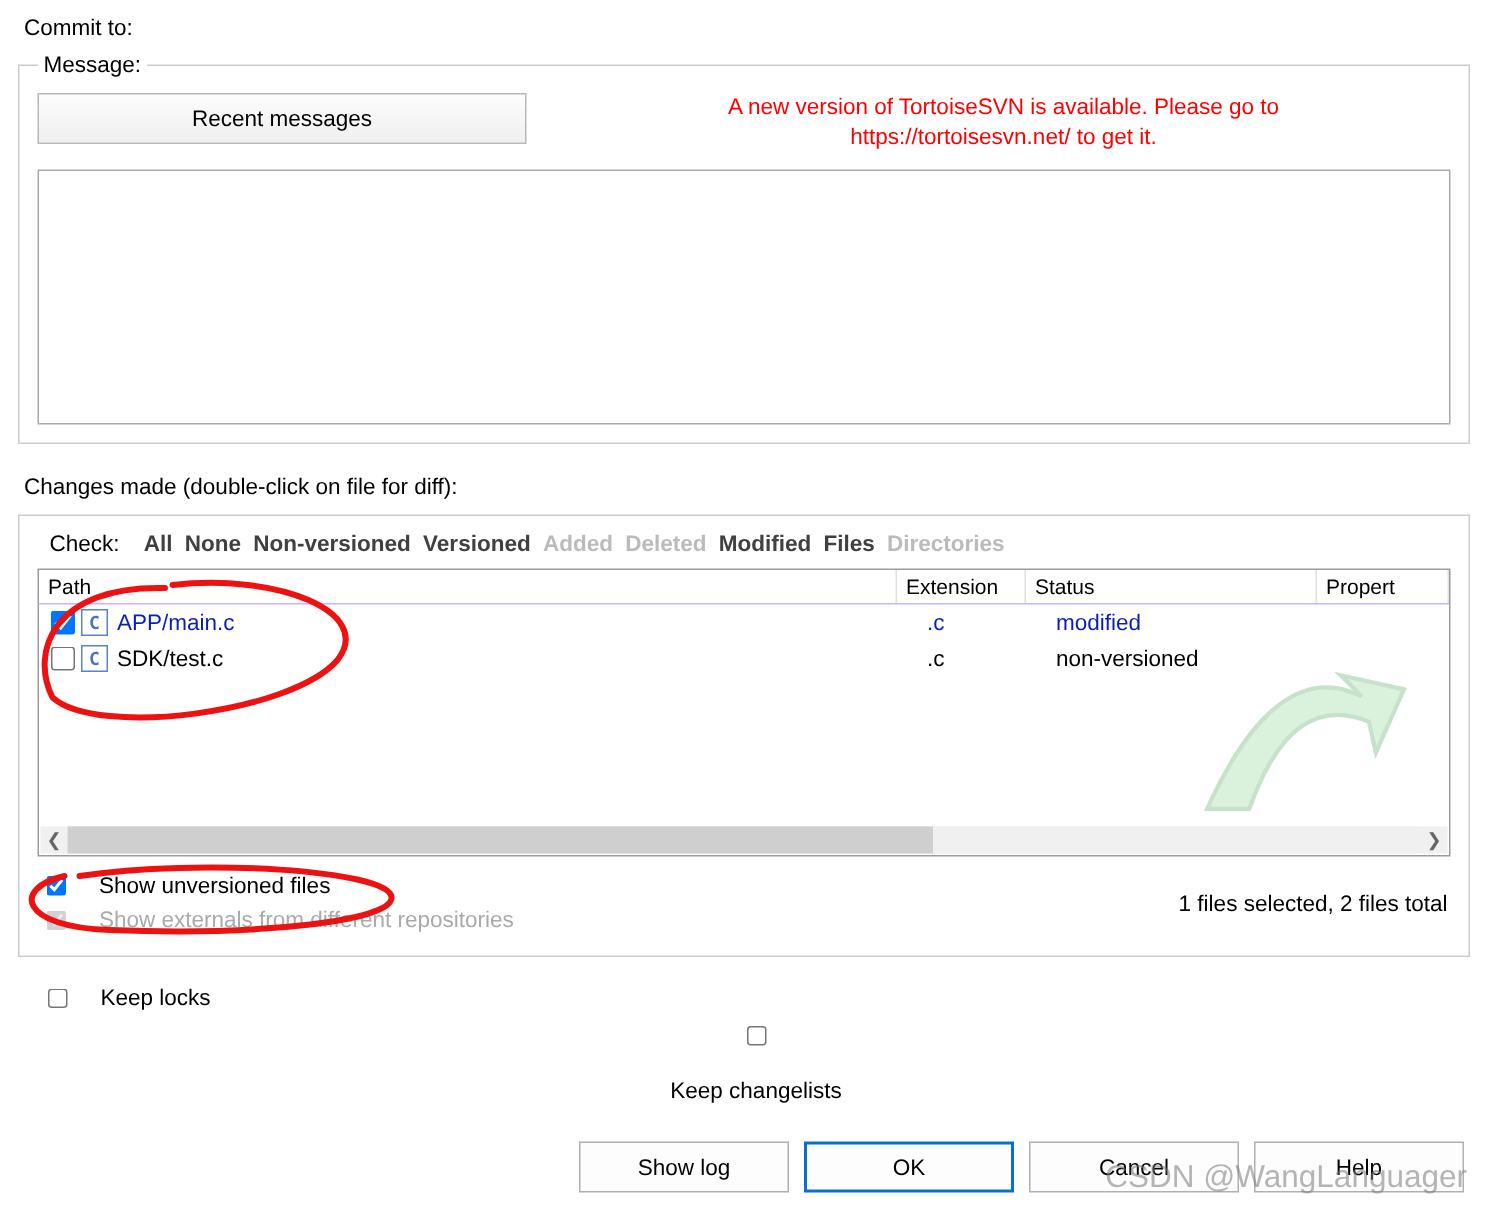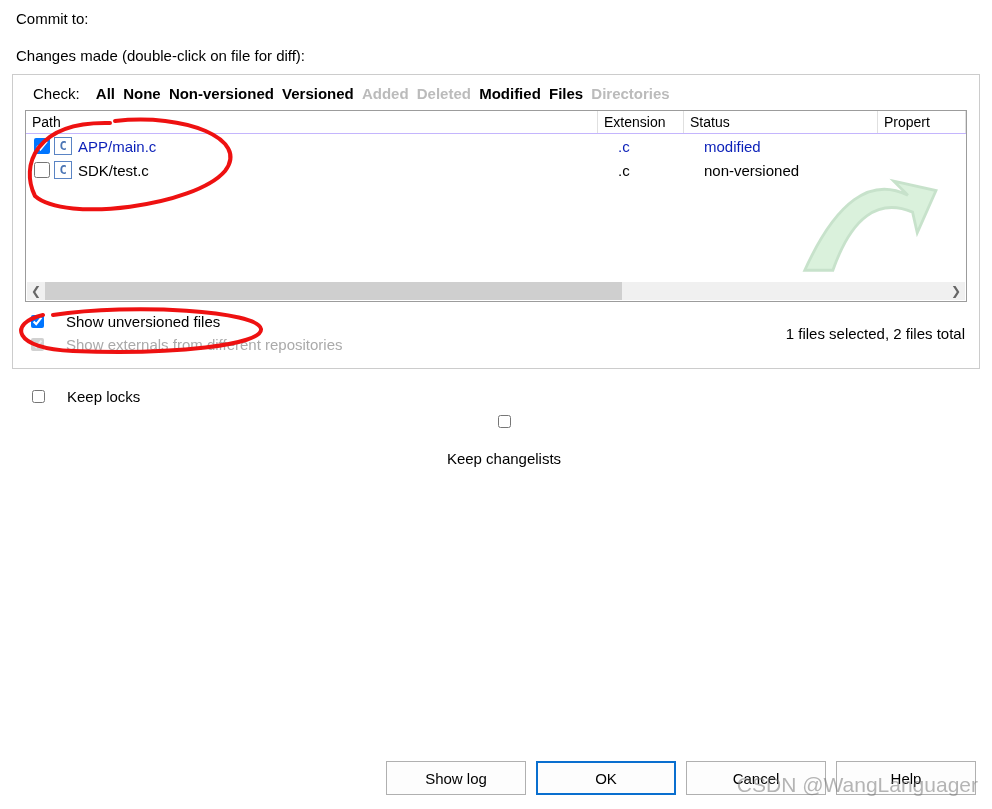--- a/index.html
+++ b/index.html
@@ -56,21 +56,21 @@
     background: #fff;
   }
 
   .changes-label { margin: 20px 0 10px 4px; }
 
   .check-row {
     margin: 4px 0 8px 8px;
     font-size: 15px;
   }
   .check-row .lbl { margin-right: 12px; }
-  .check-row .link { font-weight: bold; color: #000000; margin-right: 4px; cursor:pointer; }
+  .check-row .link { font-weight: bold; color: #404040; margin-right: 4px; cursor:pointer; }
   .check-row .link.dim { color: #bbb; cursor: default; }
 
   .file-list-wrap {
     border: 1px solid #9c9c9c;
     height: 192px;
     position: relative;
     background: #fff;
     overflow: hidden;
   }
   .file-header {
@@ -167,20 +167,31 @@
     pointer-events:none;
   }
 </style>
 </head>
 <body>
 
 <div class="dialog">
 
   <div class="commit-to-label">Commit to:</div>
 
+  <fieldset>
+    <legend>Message:</legend>
+    <div class="msg-top-row">
+      <button class="recent-btn">Recent messages</button>
+      <div class="update-notice">
+        <span>A new version of TortoiseSVN is available. Please go to</span><br>
+        <span>https://tortoisesvn.net/ to get it.</span>
+      </div>
+    </div>
+    <div class="msg-area"></div>
+  </fieldset>
 
   <div class="changes-label">Changes made (double-click on file for diff):</div>
 
   <fieldset style="position:relative; padding-top:6px;">
     <div class="check-row">
       <span class="lbl">Check:</span>
       <span class="link">All</span>
       <span class="link">None</span>
       <span class="link">Non-versioned</span>
       <span class="link">Versioned</span>

